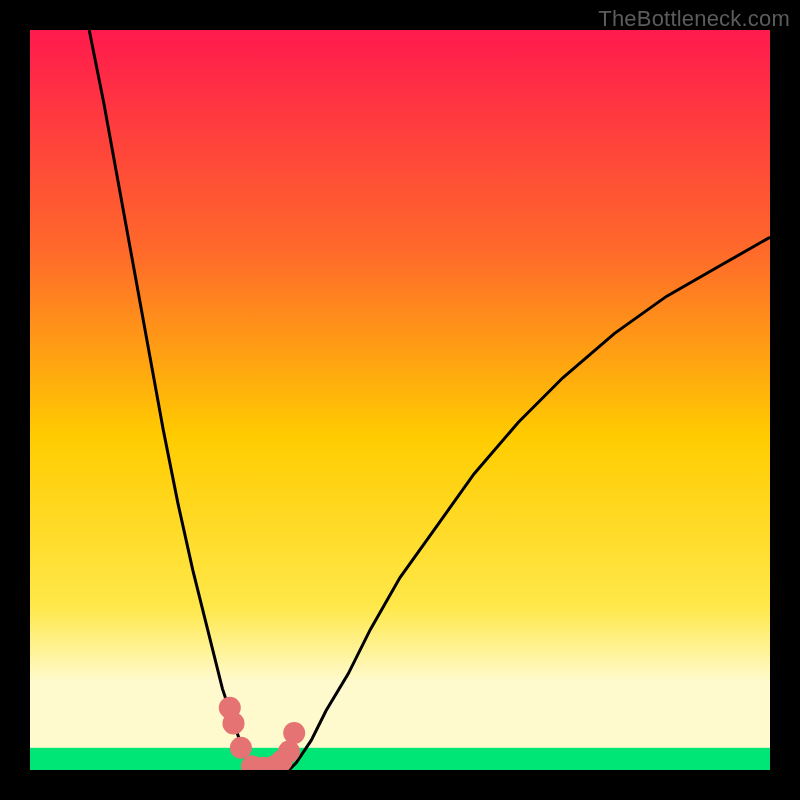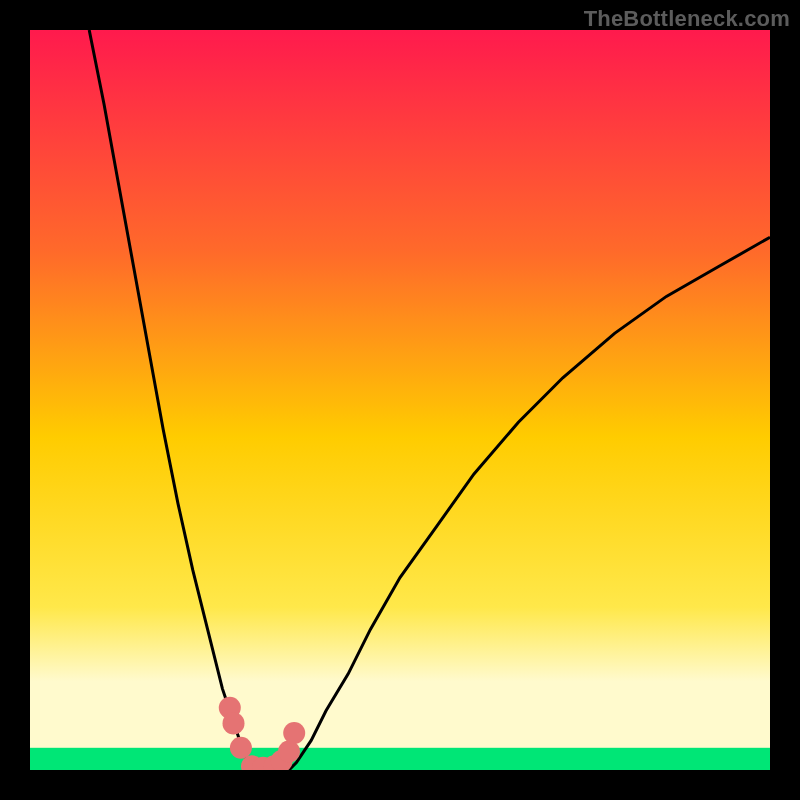--- a/index.html
+++ b/index.html
@@ -23,21 +23,21 @@
     width: 740px;
     height: 740px;
     overflow: hidden;
   }
   .watermark {
     position: absolute;
     top: 6px;
     right: 10px;
     color: #5c5c5c;
     font-size: 22px;
-    font-weight: 700;
+    font-weight: 400;
     letter-spacing: 0.2px;
   }
   svg {
     display: block;
   }
 </style>
 </head>
 <body>
 
 <div class="frame">

